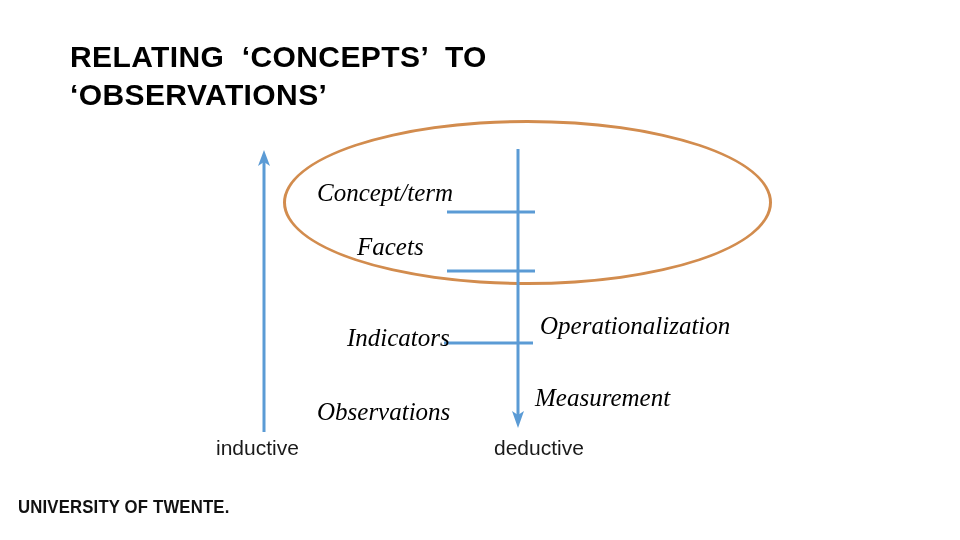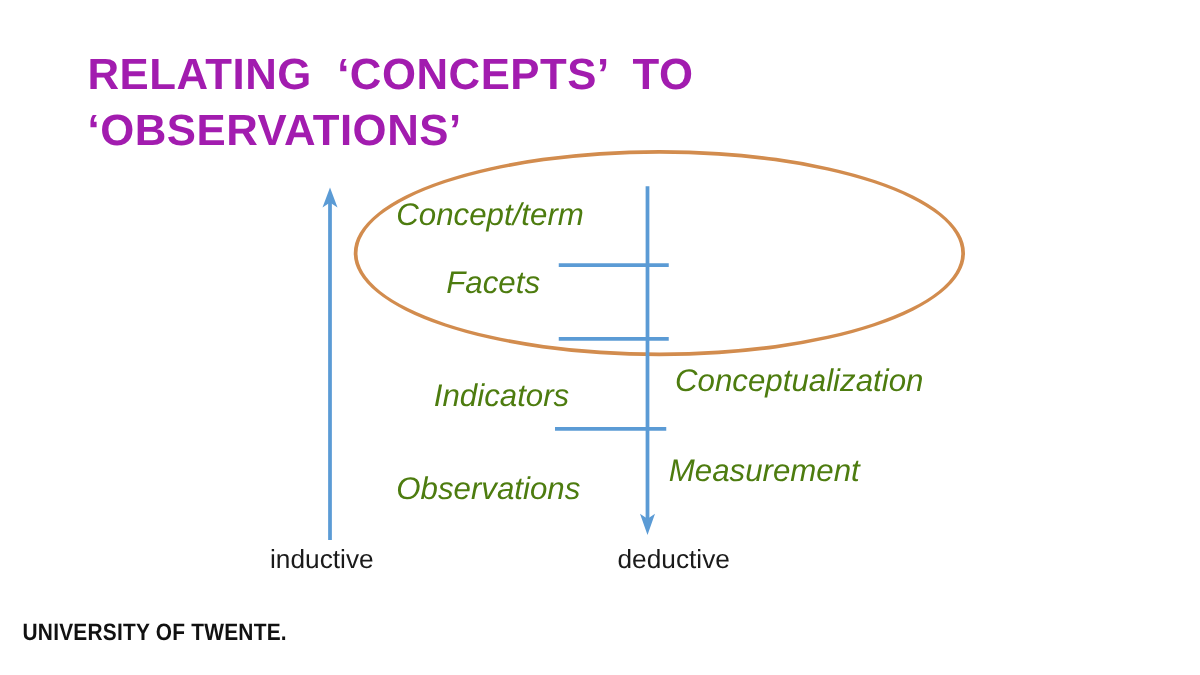--- a/index.html
+++ b/index.html
@@ -17,23 +17,23 @@
   }
 
   
   #title {
     position: absolute;
     left: 70px;
     top: 38px;
     width: 700px;
     font-family: "Liberation Sans", sans-serif;
     font-weight: bold;
-    font-size: 35px;
+    font-size: 30px;
     line-height: 1.28;
-    color: #a21caf;
+    color: #000000;
     letter-spacing: 0.4px;
     white-space: pre-wrap;
   }
 
   
   #ellipse {
     position: absolute;
     left: 283px;
     top: 120px;
     width: 489px;
@@ -50,26 +50,27 @@
     left: 0;
     top: 0;
     width: 960px;
     height: 540px;
     pointer-events: none;
   }
 
   
   .lbl {
     position: absolute;
-    font-family: Liberation Sans, sans-serif;
+    font-family: Liberation Serif, serif;
     font-style: italic;
     font-size: 25px;
-    color: #4d7c0f;
+    color: #000000;
     white-space: nowrap;
     line-height: 1;
+    margin-top: 20px;
   }
   .lbl-plain {
     position: absolute;
     font-family: "Liberation Sans", sans-serif;
     font-style: normal;
     font-size: 21px;
     color: #1a1a1a;
     white-space: nowrap;
     line-height: 1;
     text-align: right;
@@ -141,21 +142,21 @@
 
   <div class="lbl" id="lbl-concept">Concept/term</div>
 
   <div class="lbl" id="lbl-facets">Facets</div>
 
   <div class="lbl" id="lbl-indicators">Indicators</div>
 
   <div class="lbl" id="lbl-observations">Observations</div>
 
 
-  <div class="lbl" id="lbl-operational">Conceptualization</div>
+  <div class="lbl" id="lbl-operational">Operationalization</div>
 
   <div class="lbl" id="lbl-measurement">Measurement</div>
 
   <div class="lbl-plain" id="lbl-inductive">inductive</div>
 
   <div class="lbl-plain" id="lbl-deductive">deductive</div>
 
   <div id="logo">UNIVERSITY OF TWENTE.</div>
 
 </div>

